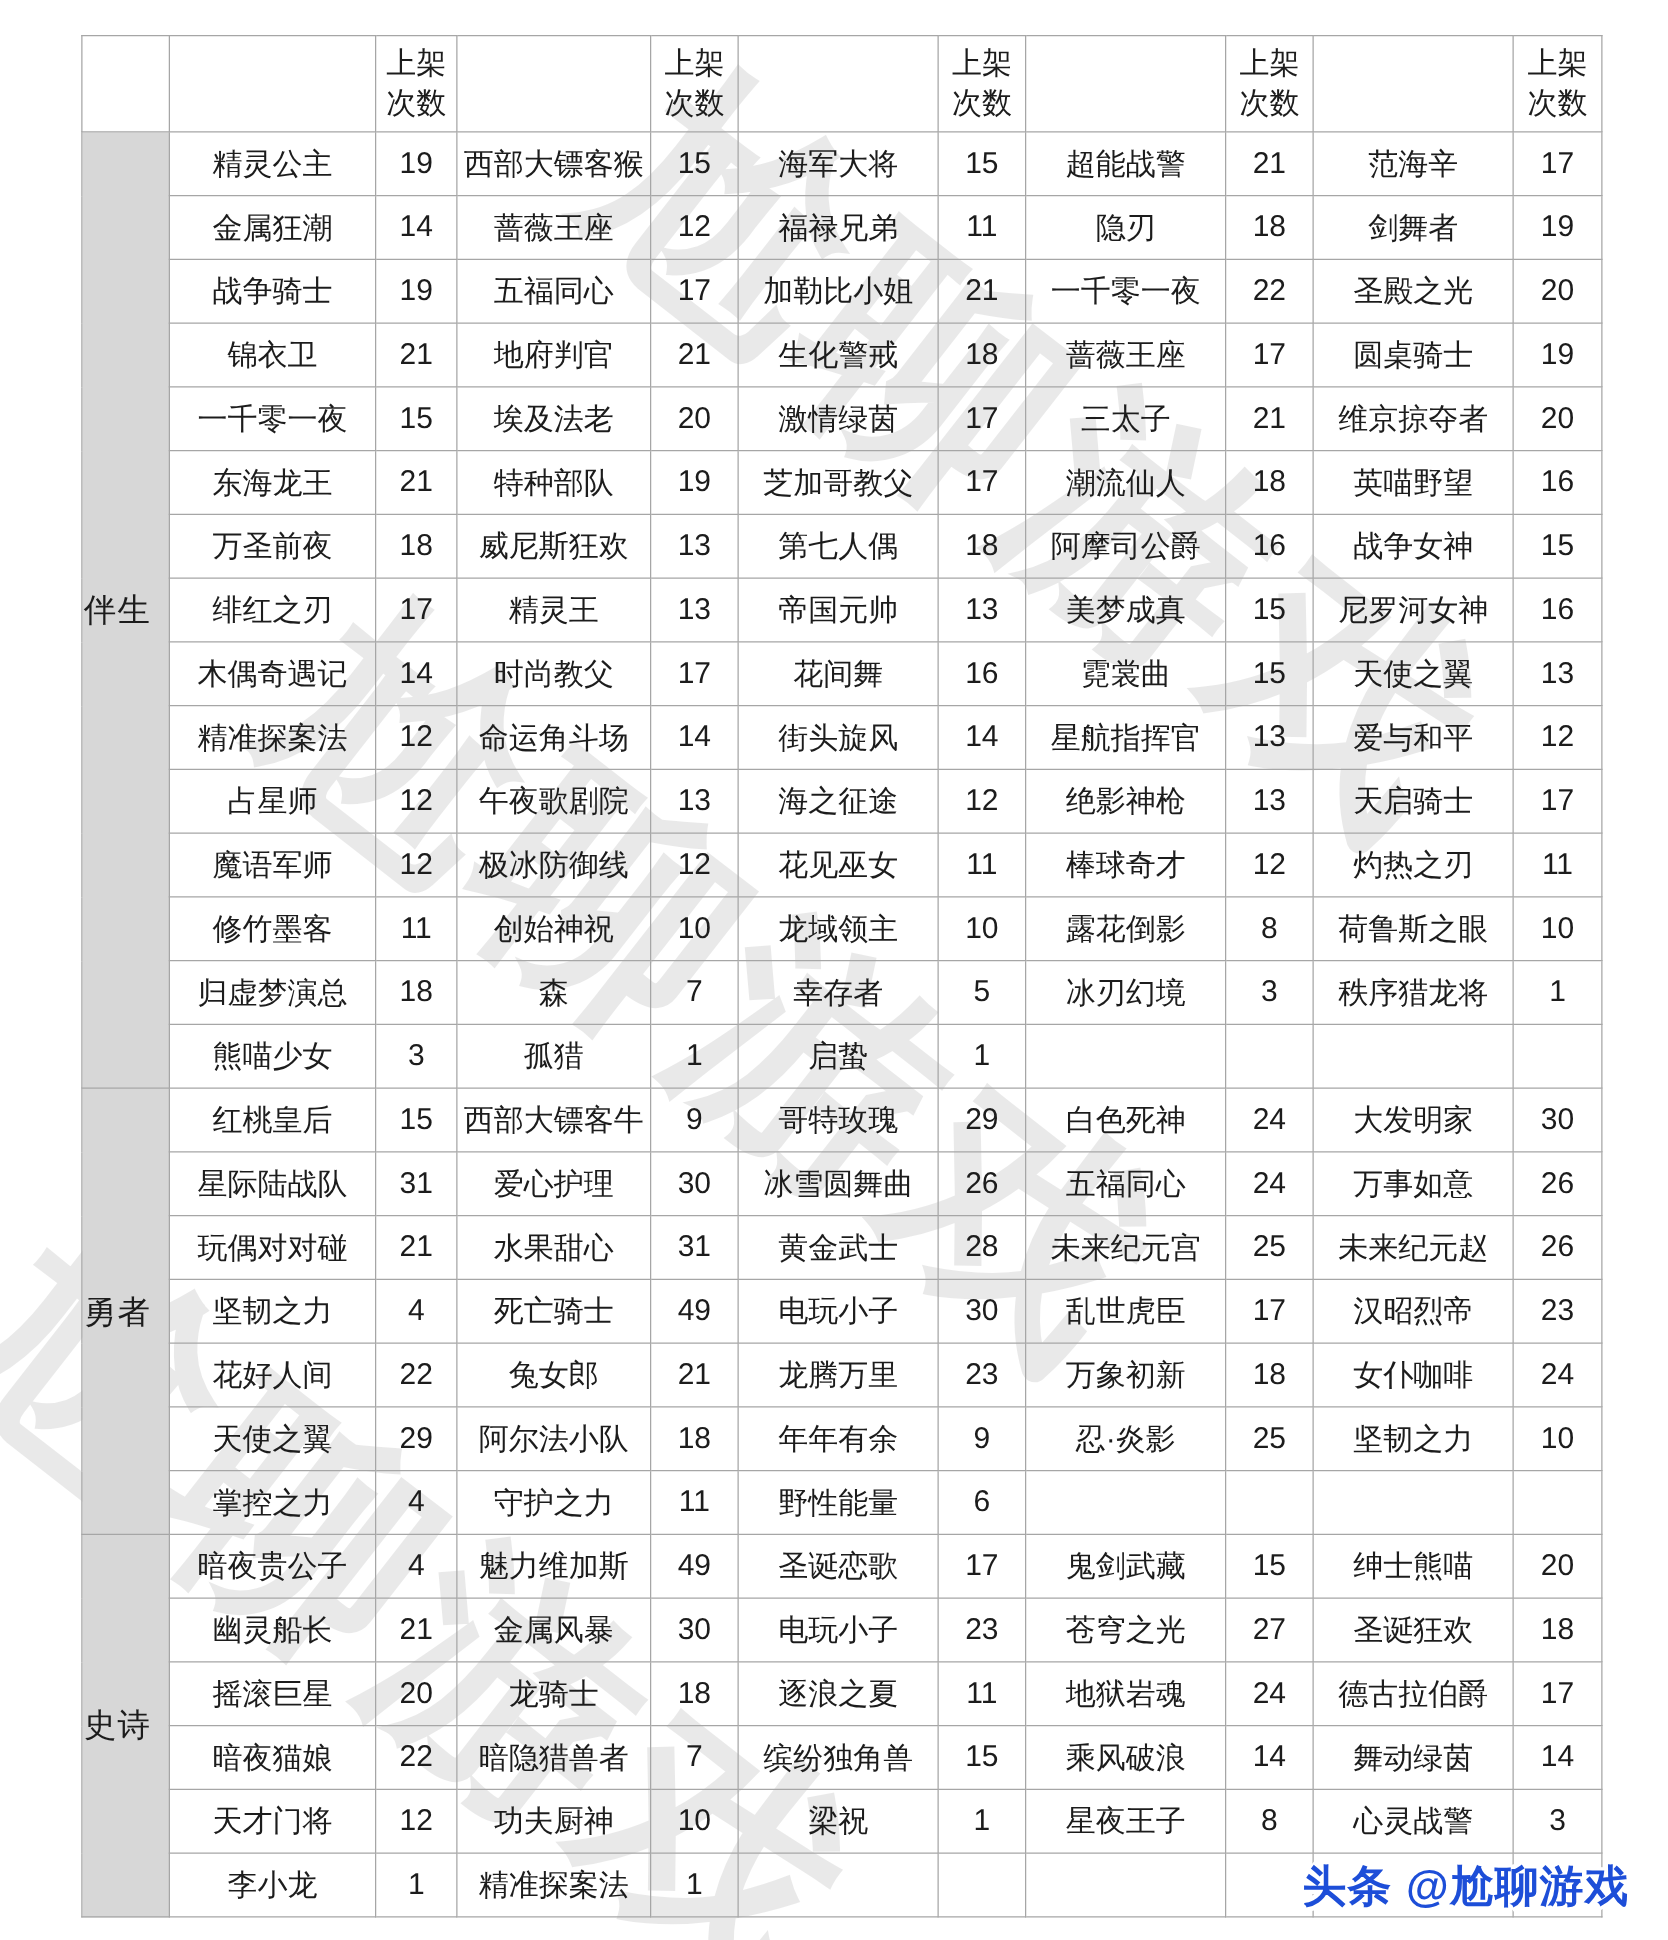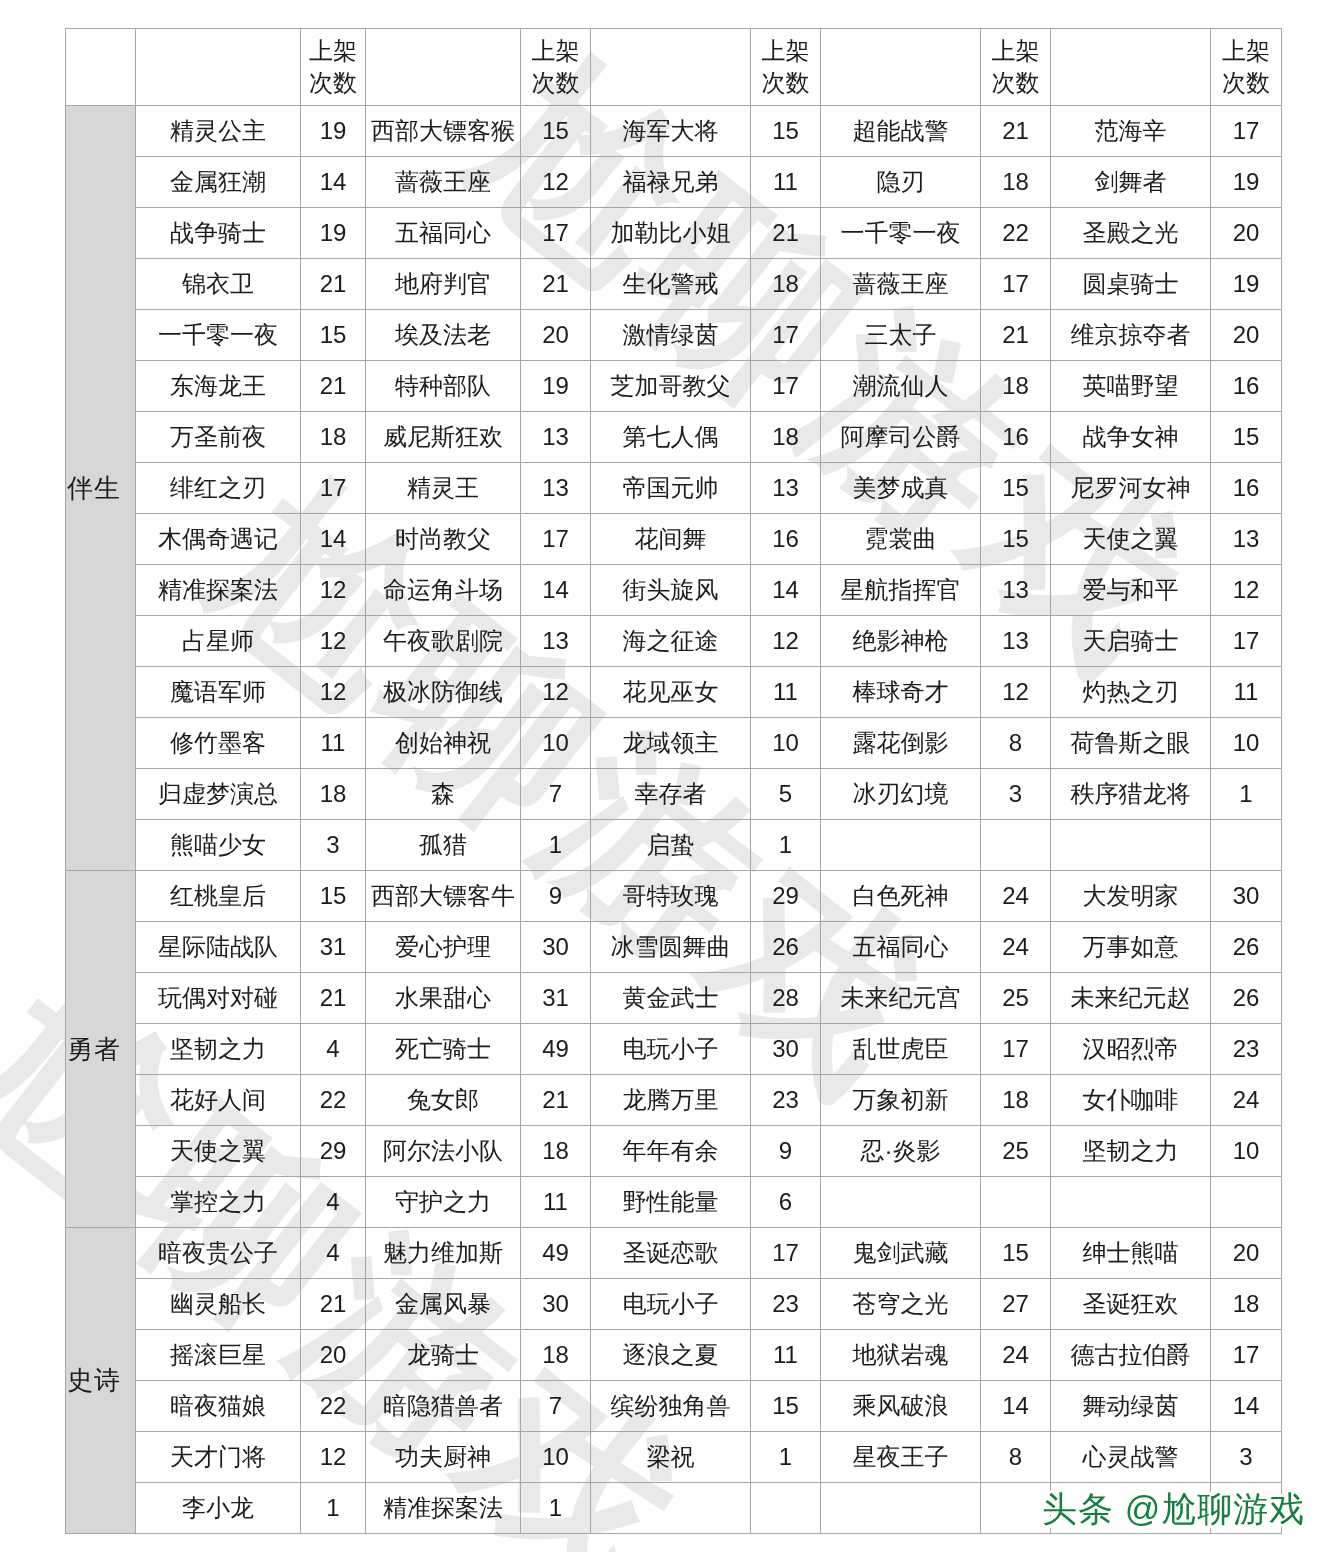--- a/index.html
+++ b/index.html
@@ -51,21 +51,21 @@
   td.name{
     font-size:24px;text-align:center;vertical-align:middle;
     padding:0 2px;white-space:nowrap;overflow:hidden;
   }
   td.count{
     font-size:24px;text-align:center;vertical-align:middle;padding:0;
   }
 
   .credit{
     position:absolute;z-index:3;left:1042px;top:1486px;
-    font-size:35px;font-weight:400;color:#15803d;letter-spacing:1px;white-space:nowrap;
+    font-size:35px;font-weight:700;color:#1d4ed8;letter-spacing:1px;white-space:nowrap;
     text-shadow:
       -3px -3px 0 #fff, 3px -3px 0 #fff, -3px 3px 0 #fff, 3px 3px 0 #fff,
       0 -3px 0 #fff, 0 3px 0 #fff, -3px 0 0 #fff, 3px 0 0 #fff;
   }
 </style>
 </head>
 <body>
 
 <div class="diag-wm wm-a">尬聊游戏</div>
 <div class="diag-wm wm-b">尬聊游戏</div>

